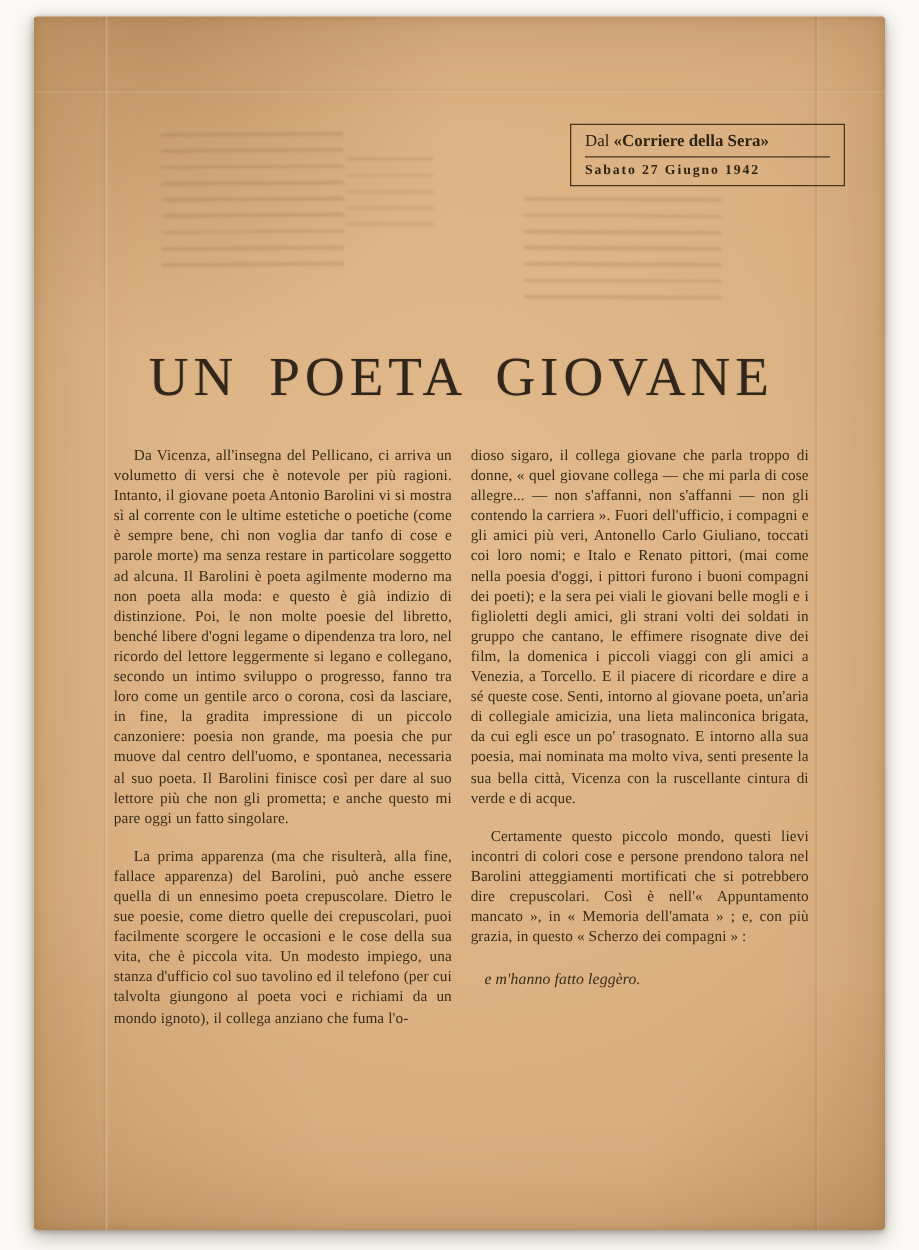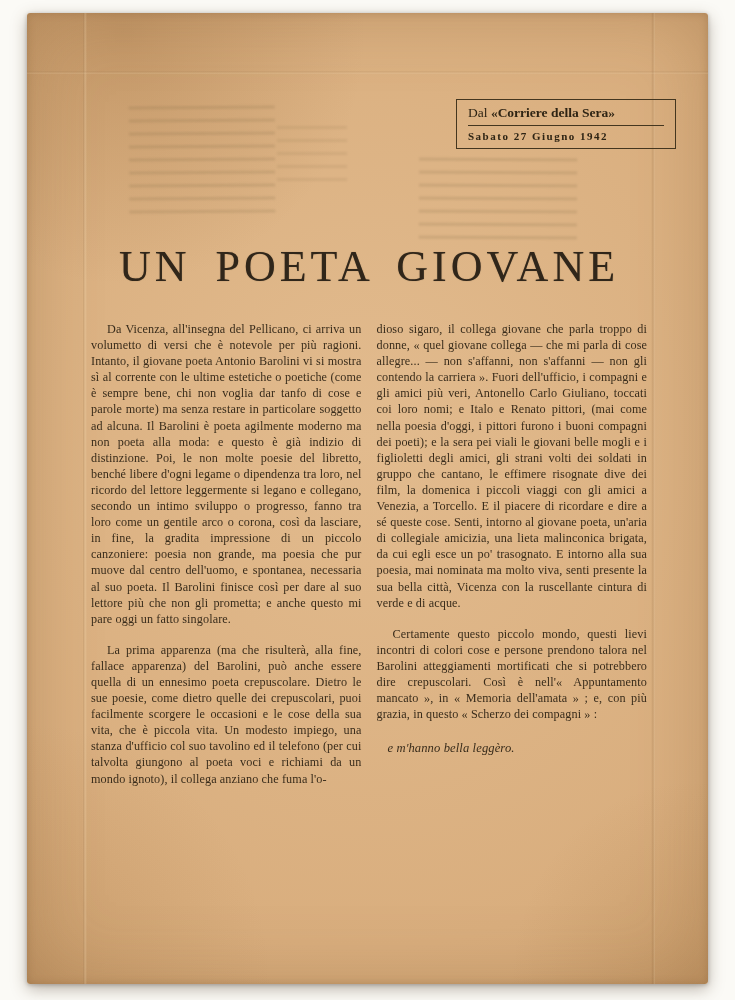--- a/index.html
+++ b/index.html
@@ -47,20 +47,21 @@
   }
   .hdr-line1{font-size:13.5px;padding-bottom:4px;border-bottom:1px solid #44361f;white-space:nowrap;}
   .hdr-line1 .src{font-weight:bold;}
   .hdr-line2{font-size:11px;font-weight:bold;letter-spacing:1.5px;padding-top:4px;white-space:nowrap;}
   
   .content{position:absolute;left:64px;top:232px;width:556px;}
   .title{
     text-align:center;color:#30261a;font-size:44px;line-height:1;
     letter-spacing:4px;word-spacing:10px;white-space:nowrap;
     text-shadow:0 0 1px rgba(48,38,26,.4);
+    margin-top:35px;
   }
   .cols{display:flex;gap:15px;margin-top:32px;justify-content:center;}
   .col{flex:1;min-width:0;text-align:justify;font-size:12.2px;line-height:16.1px;
     color:#392c1b;letter-spacing:.1px;}
   .col p{margin:0;}
   .col p + p{margin-top:15px;}
   .indent{text-indent:16px;}
   
   .verse{margin-top:18px;font-style:italic;font-size:12.6px;line-height:16.6px;
     text-align:left;color:#392c1b;}
@@ -98,21 +99,21 @@
         <p class="indent">Da Vicenza, all'insegna del Pellicano, ci arriva un volumetto di versi che è notevole per più ragioni. Intanto, il giovane poeta Antonio Barolini vi si mostra sì al corrente con le ultime estetiche o poetiche (come è sempre bene, chi non voglia dar tanfo di cose e parole morte) ma senza restare in particolare soggetto ad alcuna. Il Barolini è poeta agilmente moderno ma non poeta alla moda: e questo è già indizio di distinzione. Poi, le non molte poesie del libretto, benché libere d'ogni legame o dipendenza tra loro, nel ricordo del lettore leggermente si legano e collegano, secondo un intimo sviluppo o progresso, fanno tra loro come un gentile arco o corona, così da lasciare, in fine, la gradita impressione di un piccolo canzoniere: poesia non grande, ma poesia che pur muove dal centro dell'uomo, e spontanea, necessaria al suo poeta. Il Barolini finisce così per dare al suo lettore più che non gli prometta; e anche questo mi pare oggi un fatto singolare.</p>
         <p class="indent">La prima apparenza (ma che risulterà, alla fine, fallace apparenza) del Barolini, può anche essere quella di un ennesimo poeta crepuscolare. Dietro le sue poesie, come dietro quelle dei crepuscolari, puoi facilmente scorgere le occasioni e le cose della sua vita, che è piccola vita. Un modesto impiego, una stanza d'ufficio col suo tavolino ed il telefono (per cui talvolta giungono al poeta voci e richiami da un mondo ignoto), il collega anziano che fuma l'o-</p>
       </div>
 
       <div class="col">
         <p>dioso sigaro, il collega giovane che parla troppo di donne, « quel giovane collega — che mi parla di cose allegre... — non s'affanni, non s'affanni — non gli contendo la carriera ». Fuori dell'ufficio, i compagni e gli amici più veri, Antonello Carlo Giuliano, toccati coi loro nomi; e Italo e Renato pittori, (mai come nella poesia d'oggi, i pittori furono i buoni compagni dei poeti); e la sera pei viali le giovani belle mogli e i figlioletti degli amici, gli strani volti dei soldati in gruppo che cantano, le effimere risognate dive dei film, la domenica i piccoli viaggi con gli amici a Venezia, a Torcello. E il piacere di ricordare e dire a sé queste cose. Senti, intorno al giovane poeta, un'aria di collegiale amicizia, una lieta malinconica brigata, da cui egli esce un po' trasognato. E intorno alla sua poesia, mai nominata ma molto viva, senti presente la sua bella città, Vicenza con la ruscellante cintura di verde e di acque.</p>
         <p class="indent">Certamente questo piccolo mondo, questi lievi incontri di colori cose e persone prendono talora nel Barolini atteggiamenti mortificati che si potrebbero dire crepuscolari. Così è nell'« Appuntamento mancato », in « Memoria dell'amata » ; e, con più grazia, in questo « Scherzo dei compagni » :</p>
 
         <div class="verse">
           <div class="stanza">
-            <div class="vl vl-ind1">e m'hanno bella leggèro.</div>
+            <div class="vl vl-ind1">e m'hanno fatto leggèro.</div>
           </div>
         </div>
       </div>
 
     </div>
   </div>
 
 </div>
 
 </body></html>

